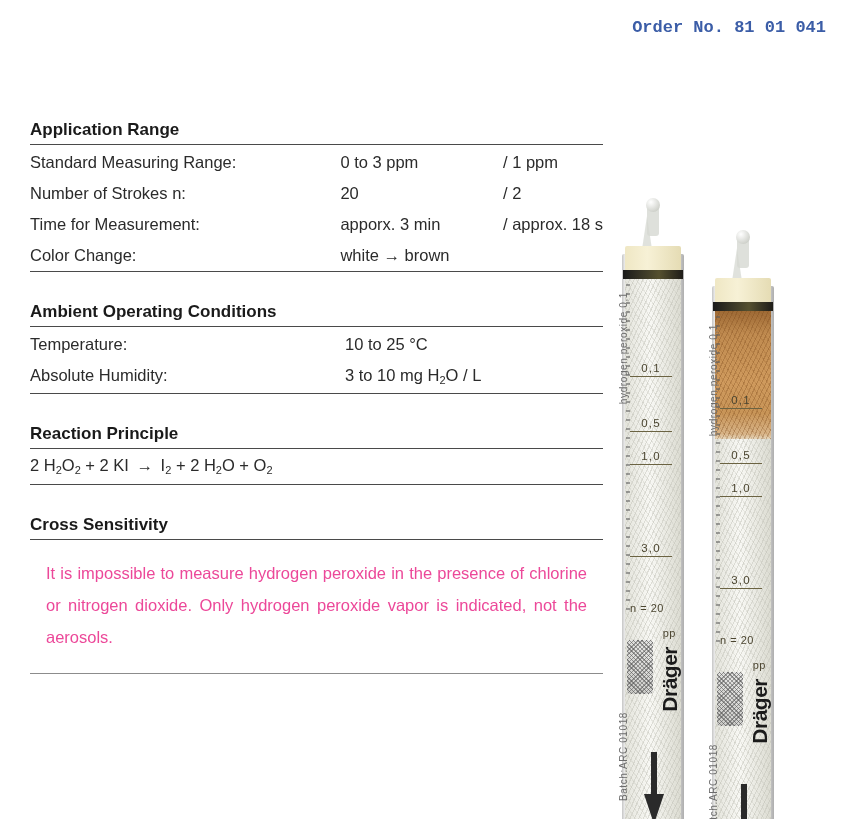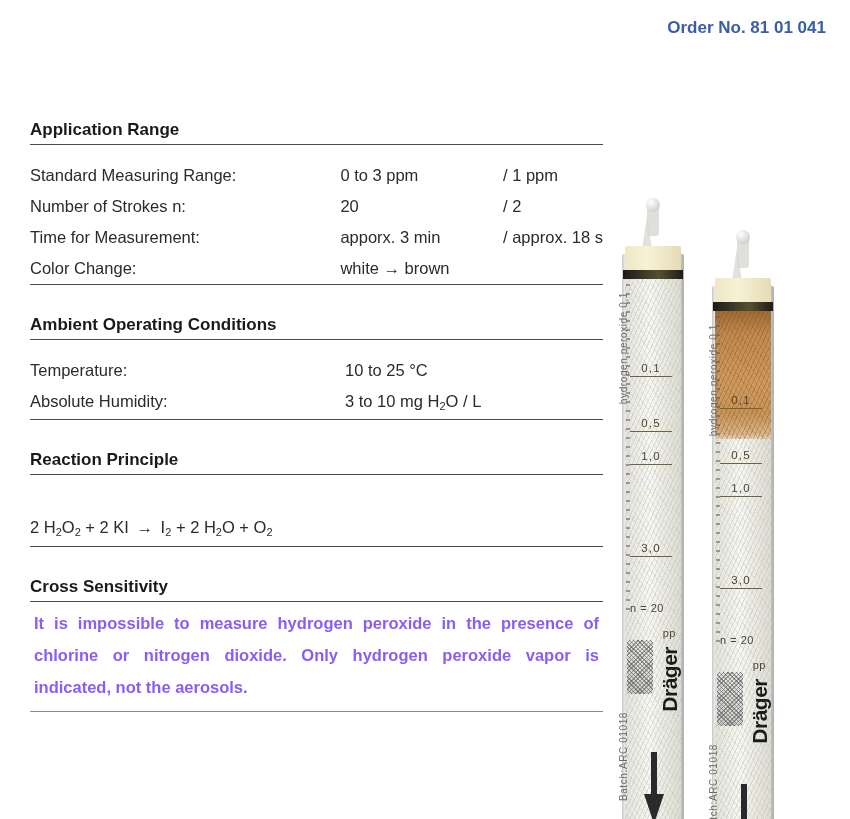--- a/index.html
+++ b/index.html
@@ -33,20 +33,21 @@
     letter-spacing: -0.3px;
     line-height: 44px;
     margin: 0;
   }
   .order-no {
     font-size: 17px;
     font-weight: bold;
     color: #3b5da7;
     line-height: 24px;
     margin: 8px 0 0 0;
+    font-family: Liberation Mono, monospace;
   }
 
   
   .content {
     position: absolute;
     left: 30px;
     top: 118px;
     width: 573px;
   }
 
@@ -73,65 +74,63 @@
     margin: 0;
     height: 0;
   }
 
   .spacer-lg { height: 28px; }
 
   
   .spec-table {
     width: 100%;
     border-collapse: collapse;
-    margin-top: 15px;
+    margin-top: 2px;
   }
   .spec-table td {
     font-size: 16.5px;
     line-height: 31px;
     color: #2b2b2b;
     padding: 0;
     vertical-align: top;
     white-space: nowrap;
   }
   .col-label { width: 315px; }
   .col-val-a { width: 165px; }
   .col-val-b { width: auto; }
 
   .eq-row {
     font-size: 16.5px;
     line-height: 33px;
     color: #2b2b2b;
     padding: 0;
-    margin-top: 36px;
   }
   .eq-row sub {
     font-size: 11px;
     vertical-align: baseline;
     position: relative;
     top: 3px;
   }
   .spec-table sub {
     font-size: 11px;
     vertical-align: baseline;
     position: relative;
     top: 3px;
   }
 
   .arrow-glyph { padding: 0 3px; }
 
   .body-text {
     font-size: 16.5px;
     line-height: 32px;
-    color: #8b5cf6;
+    color: #ec4899;
     text-align: justify;
-    margin: 4px;
+    margin: 16px;
     padding-top: 1px;
     padding-bottom: 4px;
-    font-weight: bold;
   }
 
   
   .tube-area {
     position: absolute;
     left: 604px;
     top: 8px;
     width: 246px;
     height: 819px;
     overflow: hidden;

